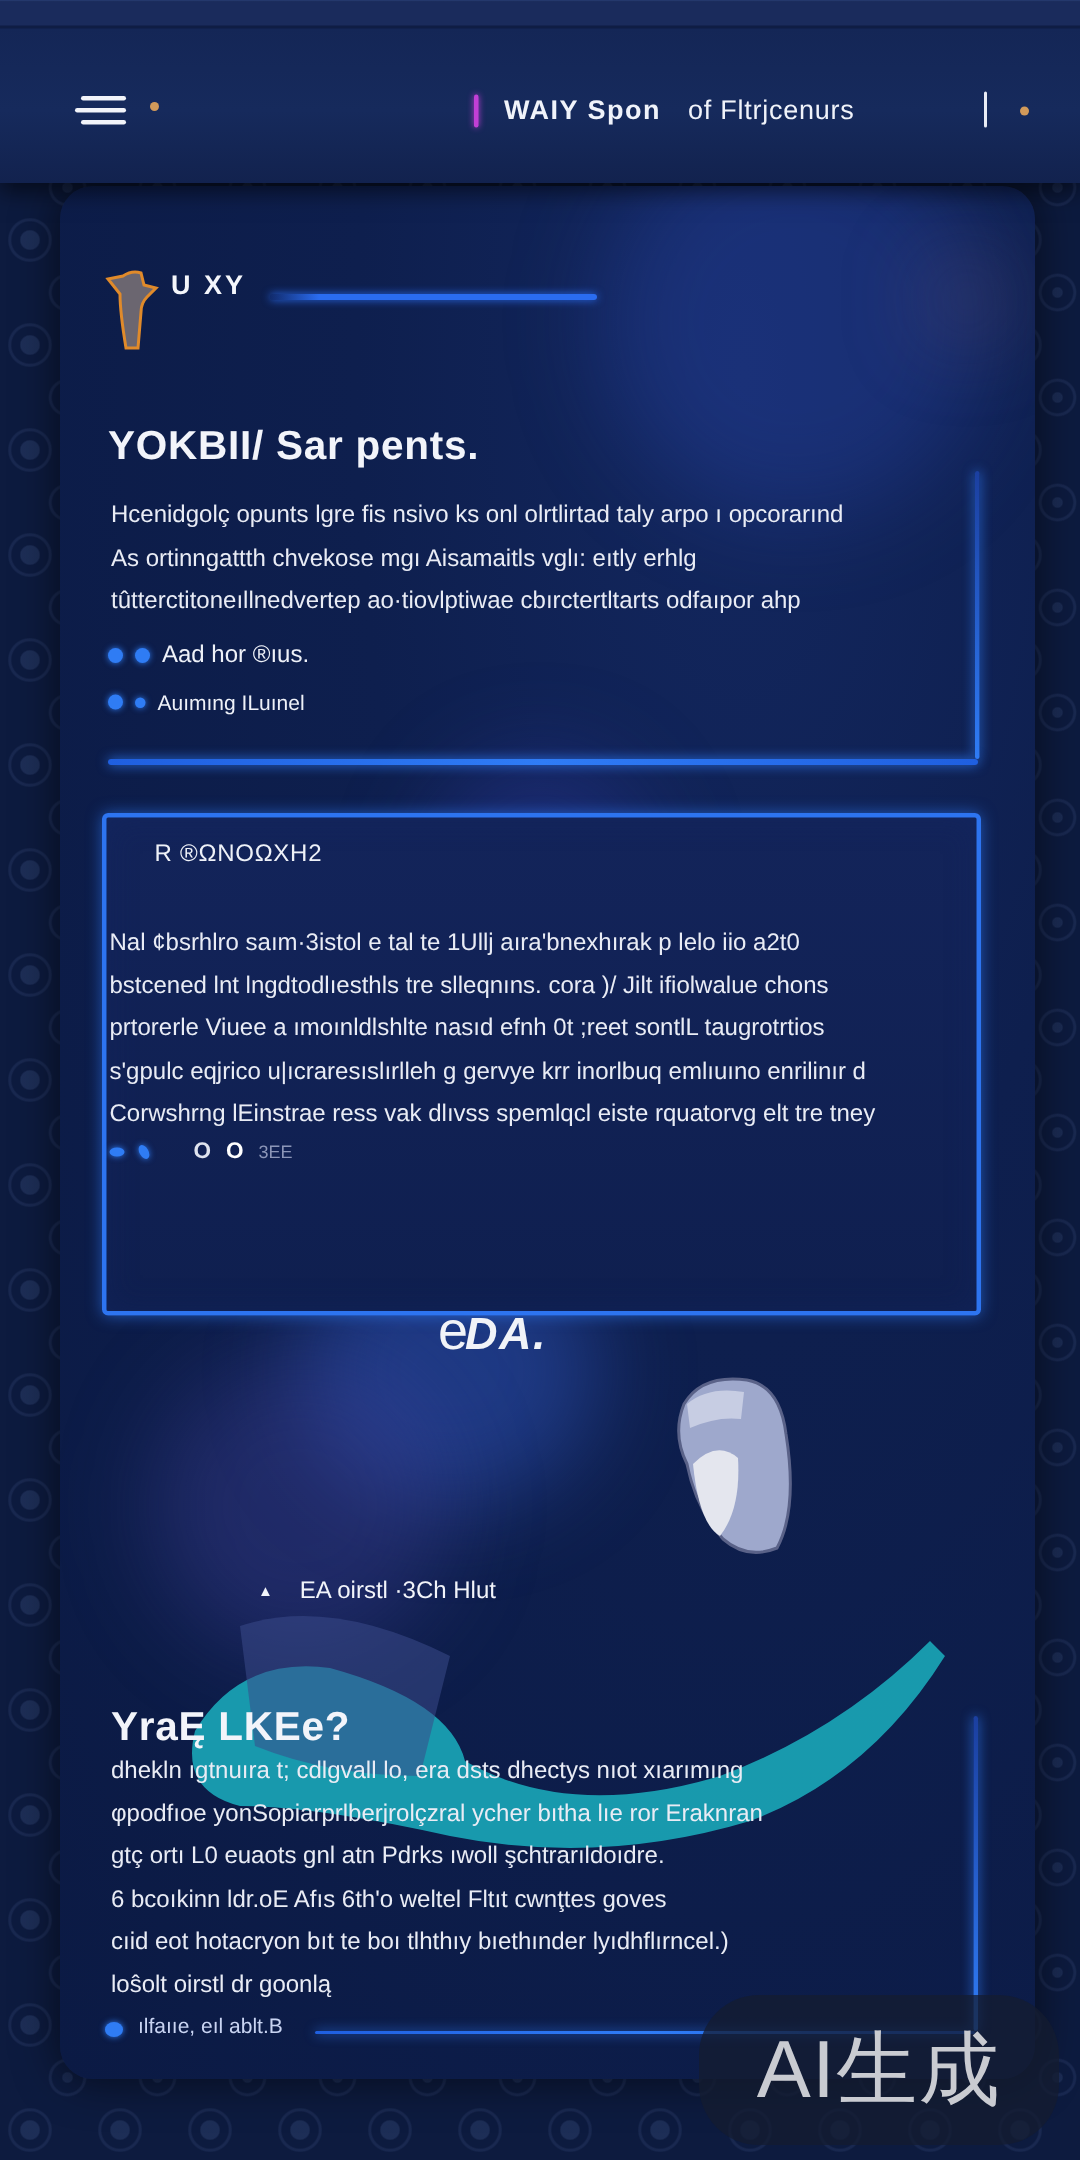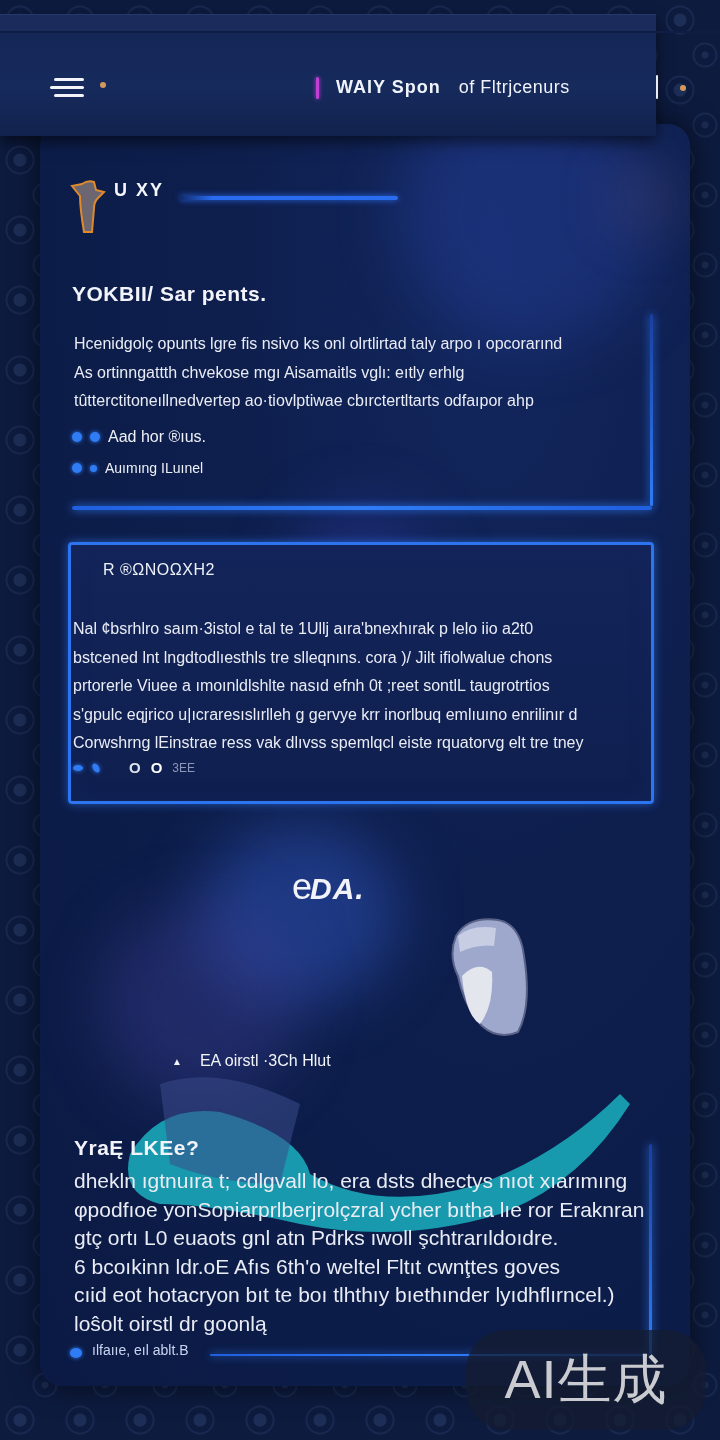--- a/index.html
+++ b/index.html
@@ -13,21 +13,21 @@
   
   .bg-pattern {
     position: absolute; inset: 0;
     background:
       radial-gradient(circle at 20px 20px, rgba(60,80,130,0.35) 0 6px, transparent 7px 12px, rgba(60,80,130,0.25) 13px 14px, transparent 15px),
       radial-gradient(circle at 45px 55px, rgba(60,80,130,0.3) 0 3px, transparent 4px 10px, rgba(60,80,130,0.25) 11px 12px, transparent 13px),
       #0d1b3f;
     background-size: 60px 70px, 60px 70px, auto;
   }
   .topbar {
-    position: absolute; left: 0; top: 14px; width: 656px; height: 122px;
+    position: absolute; left: 0; top: 0; width: 720px; height: 122px;
     background: linear-gradient(#1a2b5c 0 16px, #142656 17px, #162a5c 60%, #12224e);
     border-top: 1px solid #24386c;
     box-shadow: 0 6px 14px rgba(0,0,0,0.55);
     z-index: 5;
   }
   .topbar .line { position: absolute; left: 0; top: 16px; width: 720px; height: 2px; background: #0f1d44; }
   .menu-icon { position: absolute; left: 50px; top: 63px; width: 36px; height: 22px; cursor: pointer; }
   .menu-icon span { position: absolute; height: 3px; background: #f2f4fa; border-radius: 2px; }
   .menu-icon span:nth-child(1){ left: 4px; top: 0; width: 30px; }
   .menu-icon span:nth-child(2){ left: 0; top: 8px; width: 34px; }
@@ -41,29 +41,29 @@
     position: absolute; left: 40px; top: 124px; width: 650px; height: 1262px;
     background: radial-gradient(ellipse at 70% 10%, #13275f 0%, #0e1f4e 40%, #0b1a44 100%);
     border-radius: 22px;
     box-shadow: 0 0 30px rgba(0,0,0,0.6);
     overflow: hidden;
   }
   .glow { position: absolute; border-radius: 50%; filter: blur(30px); }
   .brand-icon { position: absolute; left: 30px; top: 54px; width: 36px; height: 56px; }
   .brand-text { position: absolute; left: 74px; top: 56px; font-size: 18px; color: #f4f6fb; letter-spacing: 2px; font-weight: bold; }
   .brand-line { position: absolute; left: 140px; top: 72px; width: 218px; height: 4px; background: linear-gradient(90deg, rgba(30,90,230,0.2), #2a6cf0 15%, #2a6cf0); border-radius: 2px; box-shadow: 0 0 6px #2a6cf0; }
-  .h2 { position: absolute; font-size: 21px; font-weight: 700; color: #f2f4fa; letter-spacing: 0.5px; white-space: nowrap; }
+  .h2 { position: absolute; font-size: 27px; font-weight: 700; color: #f2f4fa; letter-spacing: 0.5px; white-space: nowrap; }
   .body-text { position: absolute; font-size: 16px; line-height: 28.5px; color: #e9ecf5; white-space: nowrap; }
   .bullet { position: absolute; display: flex; align-items: center; gap: 8px; font-size: 16px; color: #eef1f8; white-space: nowrap; }
   .bdot { width: 10px; height: 10px; border-radius: 50%; background: #2f7cf4; box-shadow: 0 0 4px #2f7cf4; display: inline-block; }
   .border-right-glow { position: absolute; width: 3px; background: linear-gradient(#1b3fa0, #2f7cf6); box-shadow: 0 0 8px #2f7cf6; border-radius: 2px; }
   .border-bottom-glow { position: absolute; height: 4px; background: linear-gradient(90deg, #1f5fe0, #2f7cf6 50%, #1f5fe0); box-shadow: 0 0 8px #2f7cf6; border-radius: 2px; }
 
   .card2 {
-    position: absolute; left: 28px; top: 418px; width: 586px; height: 262px;
+    position: absolute; left: 28px; top: 418px; width: 586px; height: 335px;
     border: 3px solid #2d74f0; border-radius: 4px;
     box-shadow: 0 0 10px rgba(47,124,246,0.6), inset 0 0 20px rgba(20,40,100,0.4);
     background: linear-gradient(#13245a, #0f1f4f);
   }
   .eda-logo { position: absolute; left: 252px; top: 742px; font-size: 30px; font-weight: 700; color: #f1f3f8; letter-spacing: 1px; font-style: italic; }
   .eda-logo .e { font-size: 36px; font-style: normal; font-weight: 400; letter-spacing: -2px; }
   .wave { position: absolute; left: 60px; top: 900px; }
 
   .watermark {
     position: absolute; left: 466px; top: 1330px; width: 240px; height: 100px;
@@ -159,21 +159,21 @@
       <path d="M10 20 Q24 8 48 12 L46 30 Q30 28 12 36 Z" fill="#c7cde3"></path>
     </svg>
     <div style="position:absolute; left:132px; top:928px; display:flex; align-items:center; gap:18px; font-size:16px; color:#f2f4fa;">
       <span style="font-size:10px;">▲</span>
       <span>EA oirstl ·3Ch Hlut</span>
     </div>
   </section>
 
   <section>
     <h2 class="h2" style="left:34px; top:1012px;">YraĘ LKEe?</h2>
-    <div class="body-text" style="left:34px; top:1043px; font-size:21px;">
+    <div class="body-text" style="left:34px; top:1043px; font-size:16px;">
       <div>dhekln ıgtnuıra t; cdlgvall lo, era dsts dhectys nıot xıarımıng</div>
       <div>φpodfıoe yonSopiarprlberjrolçzral ycher bıtha lıe ror Eraknran</div>
       <div>gtç ortı L0 euaots gnl atn Pdrks ıwoll şchtrarıldoıdre.</div>
       <div>6 bcoıkinn ldr.oE Afıs 6th'o weltel Fltıt cwnţtes goves</div>
       <div>cıid eot hotacryon bıt te boı tlhthıy bıethınder lyıdhflırncel.)</div>
       <div>loŝolt oirstl dr goonlą</div>
     </div>
     <div style="position:absolute; left:30px; top:1218px; display:flex; align-items:flex-end; gap:10px; font-size:14px; color:#c9d4f2;">
       <span class="bdot" style="width:12px;height:10px;"></span>
       <span>ılfaııe, eıl ablt.B</span>

